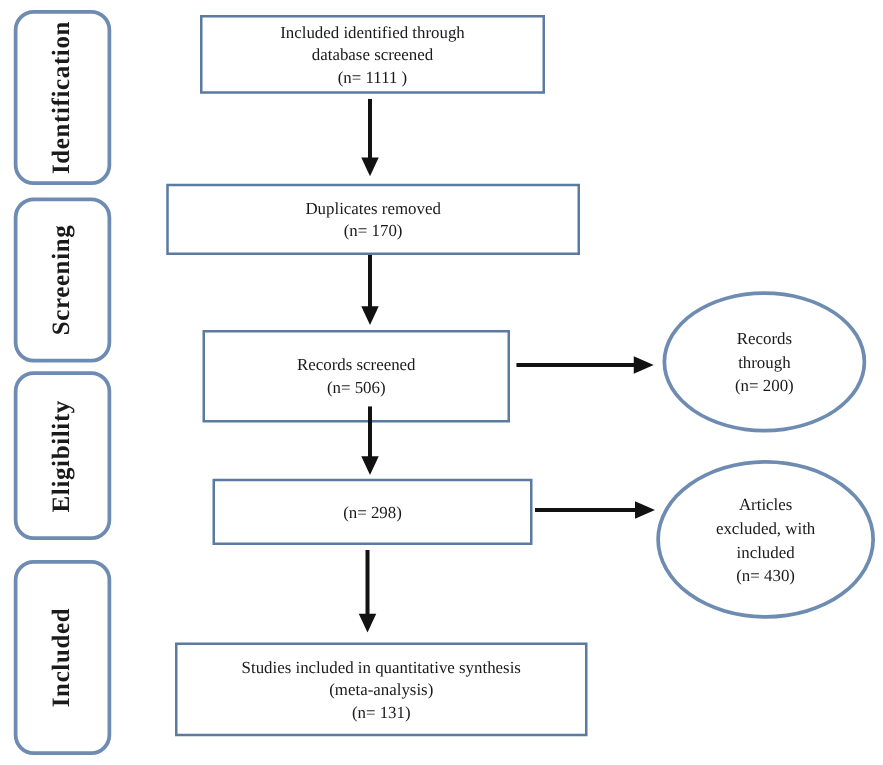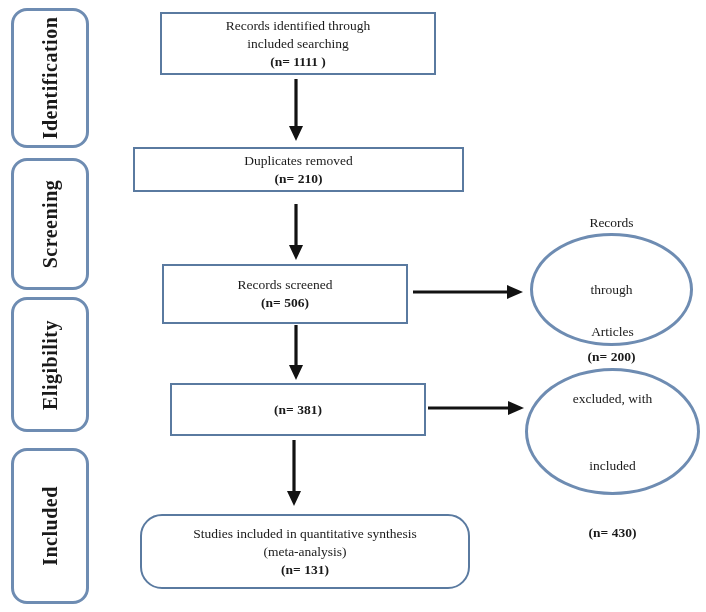--- a/index.html
+++ b/index.html
@@ -41,37 +41,36 @@
     background: #ffffff;
     box-sizing: border-box;
     display: flex;
     flex-direction: column;
     justify-content: center;
     align-items: center;
     text-align: center;
     font-size: 13.5px;
     line-height: 18px;
   }
-  .pbox .nline, .ell .nline { font-weight: bold; }
+  .pbox .nline, .ell .nline { font-weight: normal; }
 
   
   .ell {
     position: absolute;
     border: 3px solid #6e8cb2;
     border-radius: 50%;
     background: #ffffff;
     box-sizing: border-box;
     display: flex;
     flex-direction: column;
     justify-content: center;
     align-items: center;
     text-align: center;
     font-size: 13.5px;
     line-height: 19px;
-    gap: 48px;
   }
 
   .arrow { position: absolute; }
 </style>
 </head>
 <body>
 
 <div class="canvas">
 
   <div class="stage" style="top:8px; height:140px;">
@@ -81,40 +80,40 @@
     <span class="vlabel">Screening</span>
   </div>
   <div class="stage" style="top:297px; height:135px;">
     <span class="vlabel">Eligibility</span>
   </div>
   <div class="stage" style="top:448px; height:156px;">
     <span class="vlabel">Included</span>
   </div>
 
   <div class="pbox" style="left:160px; top:12px; width:276px; height:63px;">
-    <div>Records identified through</div>
-    <div>included searching</div>
+    <div>Included identified through</div>
+    <div>database screened</div>
     <div class="nline">(n= 1111 )</div>
   </div>
 
-  <div class="pbox" style="left:133px; top:147px; width:331px; height:45px;">
+  <div class="pbox" style="left:133px; top:147px; width:331px; height:57px;">
     <div>Duplicates removed</div>
-    <div class="nline">(n= 210)</div>
+    <div class="nline">(n= 170)</div>
   </div>
 
-  <div class="pbox" style="left:162px; top:264px; width:246px; height:60px;">
+  <div class="pbox" style="left:162px; top:264px; width:246px; height:74px;">
     <div>Records screened</div>
     <div class="nline">(n= 506)</div>
   </div>
 
   <div class="pbox" style="left:170px; top:383px; width:256px; height:53px;">
-    <div class="nline">(n= 381)</div>
+    <div class="nline">(n= 298)</div>
   </div>
 
-  <div class="pbox" style="left:140px; top:514px; width:330px; height:75px;border-radius:22px;">
+  <div class="pbox" style="left:140px; top:514px; width:330px; height:75px;">
     <div>Studies included in quantitative synthesis</div>
     <div>(meta-analysis)</div>
     <div class="nline">(n= 131)</div>
   </div>
 
   <div class="ell" style="left:530px; top:233px; width:163px; height:113px;">
     <div>Records</div>
     <div>through</div>
     <div class="nline">(n= 200)</div>
   </div>

